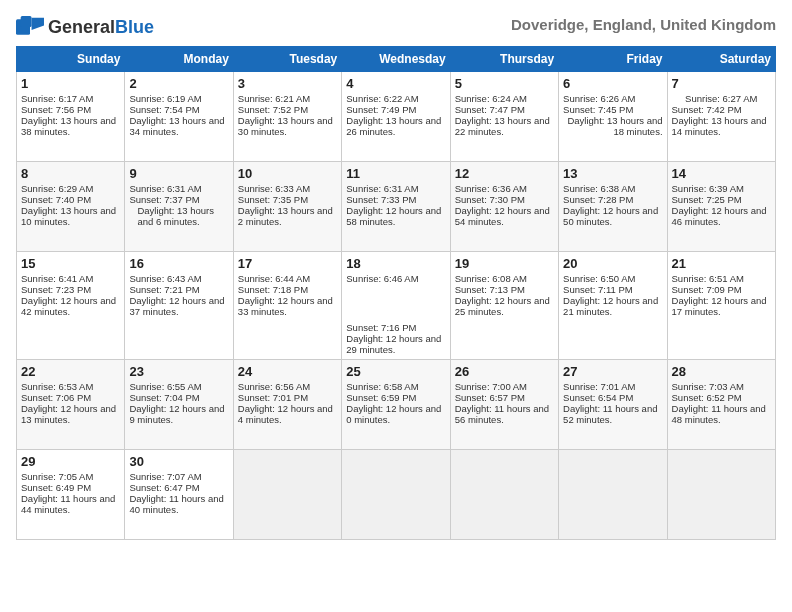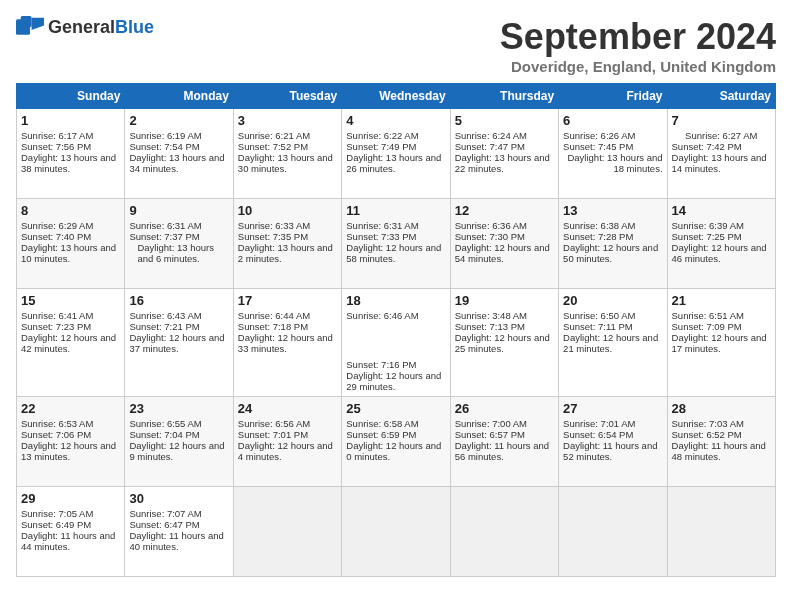--- a/index.html
+++ b/index.html
@@ -94,21 +94,20 @@
     <svg class="logo-icon" viewBox="0 0 36 28" xmlns="http://www.w3.org/2000/svg">
       <rect x="0" y="4" width="18" height="20" rx="2" fill="#1a6bba"></rect>
       <rect x="6" y="0" width="14" height="14" rx="2" fill="#1a6bba"></rect>
       <polygon points="20,2 36,2 36,12 20,18" fill="#1a6bba"></polygon>
     </svg>
     <div>
       <span class="logo-text-general">General</span><span class="logo-text-blue">Blue</span>
     </div>
   </div>
   <div class="title-area">
-    <div class="month-year">September 2024</div>
     <div class="location">Doveridge, England, United Kingdom</div>
   </div>
 </div>
 
 <table>
   <thead>
     <tr>
     <th>Sunday</th>
         <th>Monday</th>
         <th>Tuesday</th>
@@ -227,21 +226,21 @@
           <span style="display: block;">Daylight: 12 hours and 33 minutes.</span>
         </td>
         <td>
           <span class="day-number">18</span>
           <span style="display: block;">Sunrise: 6:46 AM</span>
           <span style="display: block; margin-top: 38px;">Sunset: 7:16 PM</span>
           <span style="display: block;">Daylight: 12 hours and 29 minutes.</span>
         </td>
         <td>
           <span class="day-number">19</span>
-          <span style="display: block;">Sunrise: 3:48 AM</span>
+          <span style="display: block;">Sunrise: 6:08 AM</span>
           <span style="display: block;">Sunset: 7:13 PM</span>
           <span style="display: block;">Daylight: 12 hours and 25 minutes.</span>
         </td>
         <td>
           <span class="day-number">20</span>
           <span style="display: block;">Sunrise: 6:50 AM</span>
           <span style="display: block;">Sunset: 7:11 PM</span>
           <span style="display: block;">Daylight: 12 hours and 21 minutes.</span>
         </td>
         <td>

